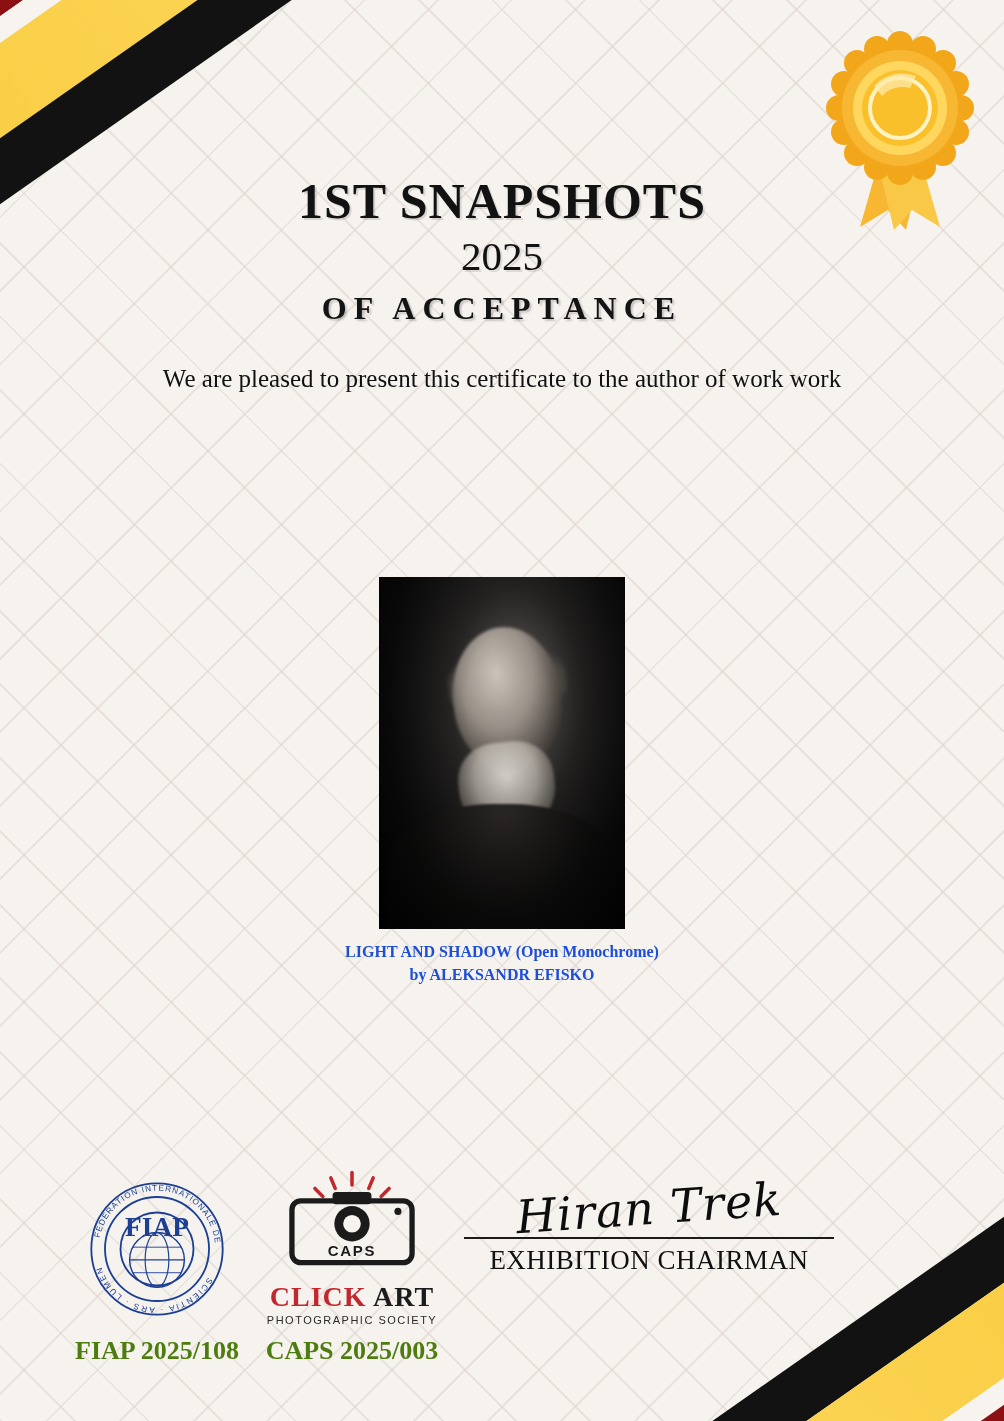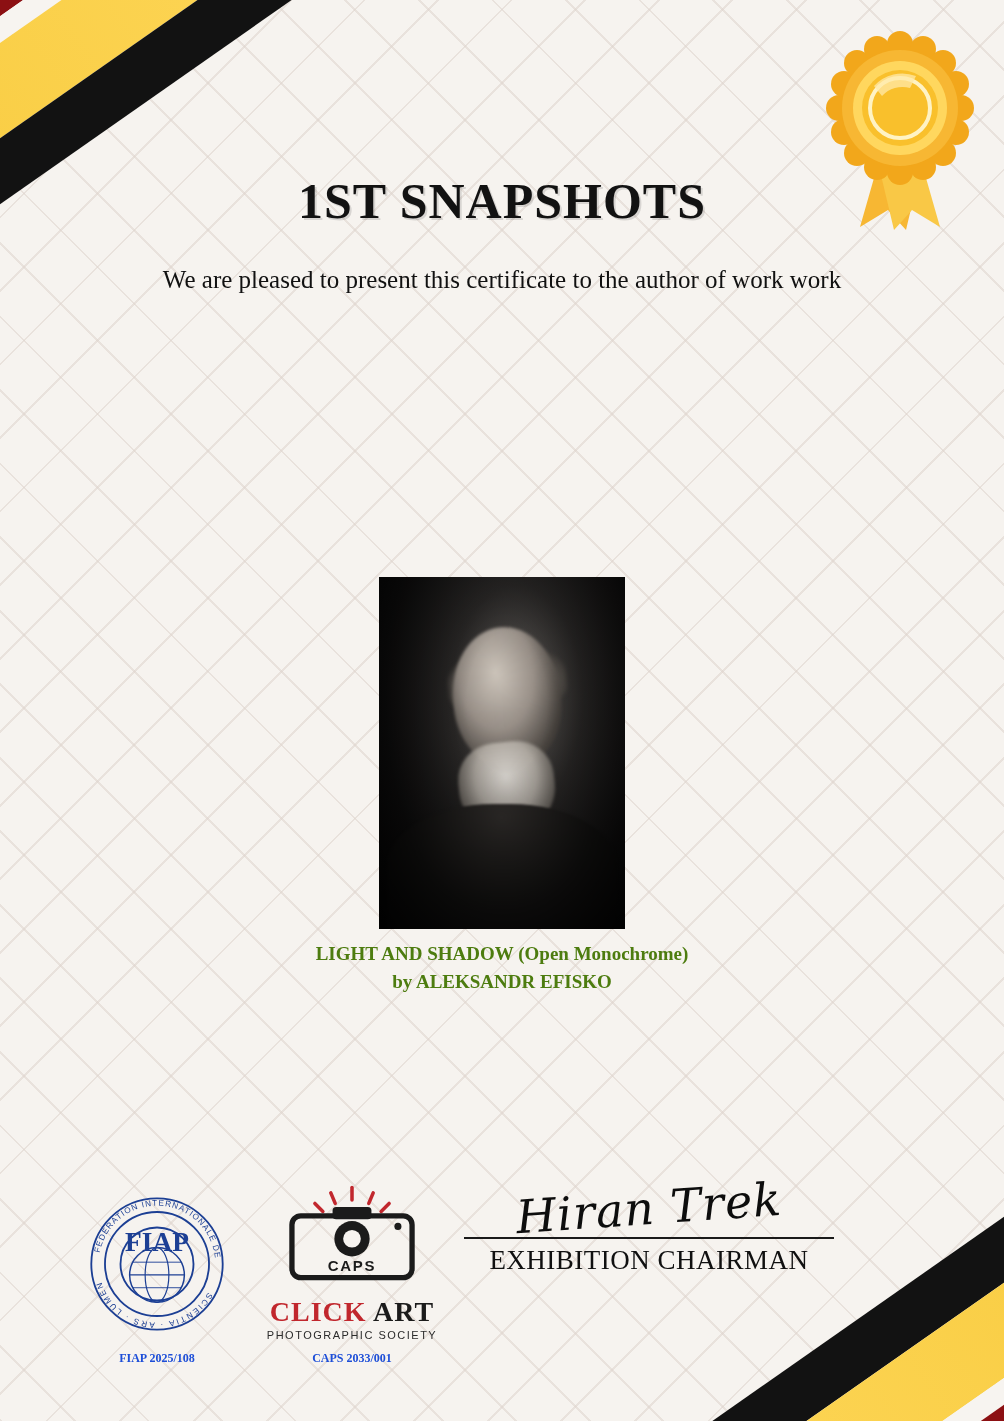--- a/index.html
+++ b/index.html
@@ -194,45 +194,45 @@
     inset: 0;
     background: radial-gradient(ellipse at 52% 36%, rgba(0,0,0,0) 22%, rgba(0,0,0,0.45) 62%, rgba(0,0,0,0.88) 100%);
   }
 
   .caption {
     position: absolute;
     top: 940px;
     left: 0;
     width: 100%;
     text-align: center;
-    font-size: 19px;
-    font-weight: bold;
-    color: #4d7c0f;
+    font-size: 16px;
+    font-weight: bold;
+    color: #1d4ed8;
     line-height: 1.45;
   }
 
   
   .fiap-block {
     position: absolute;
     left: 62px;
     bottom: 55px;
     width: 190px;
     text-align: center;
   }
   .caps-block {
     position: absolute;
     left: 252px;
     bottom: 55px;
     width: 200px;
     text-align: center;
   }
   .footer-code {
-    font-size: 12px;
-    font-weight: bold;
-    color: #1d4ed8;
+    font-size: 26px;
+    font-weight: bold;
+    color: #4d7c0f;
     margin-top: 10px;
   }
   .caps-word {
     font-size: 28px;
     font-weight: bold;
     letter-spacing: 1px;
     margin-top: 2px;
   }
   .caps-click { color: #c1272d; }
   .caps-art { color: #1b1b1b; text-align: center; }
@@ -327,20 +327,22 @@
             <circle cx="80" cy="86" r="38" fill="#f9c02c"></circle>
             <circle cx="80" cy="86" r="30" fill="none" stroke="#fff3c4" stroke-width="4"></circle>
             <path d="M54 64 A38 38 0 0 1 96 54 L90 66 A28 28 0 0 0 62 74 Z" fill="#ffe9a8" opacity="0.75"></path>
           </g>
         </g>
       </svg>
     </div>
 
     <div class="title-block">
       <div class="event-title">1ST SNAPSHOTS</div>
+      <div class="event-year">2025</div>
+      <div class="cert-sub">OF ACCEPTANCE</div>
       <div class="presented-line">We are pleased to present this certificate to the author of work work</div>
     </div>
 
     <div class="photo-wrap">
       <div class="photo">
         <div class="hair"></div>
         <div class="face"></div>
         <div class="beard"></div>
         <div class="torso"></div>
         <div class="vignette"></div>
@@ -391,21 +393,21 @@
         <circle cx="90" cy="62" r="20" fill="#1b1b1b"></circle>
         <circle cx="90" cy="62" r="10" fill="#f7f4f0"></circle>
         <circle cx="142" cy="48" r="4" fill="#1b1b1b"></circle>
         <text x="90" y="99" text-anchor="middle" font-family="Liberation Sans, sans-serif" font-size="17" font-weight="bold" fill="#1b1b1b" letter-spacing="2">CAPS</text>
       </svg>
       <div class="caps-word">
         <span class="caps-click">CLICK</span>
         <span class="caps-art">ART</span>
       </div>
       <div class="caps-sub">PHOTOGRAPHIC SOCIETY</div>
-      <div class="footer-code">CAPS 2033/001</div>
+      <div class="footer-code">CAPS 2025/003</div>
     </div>
 
     <div class="signature-block">
       <div class="signature">Hiran Trek</div>
       <div class="sig-rule"></div>
       <div class="sig-title">EXHIBITION CHAIRMAN</div>
     </div>
 
   </div>
 </div>

